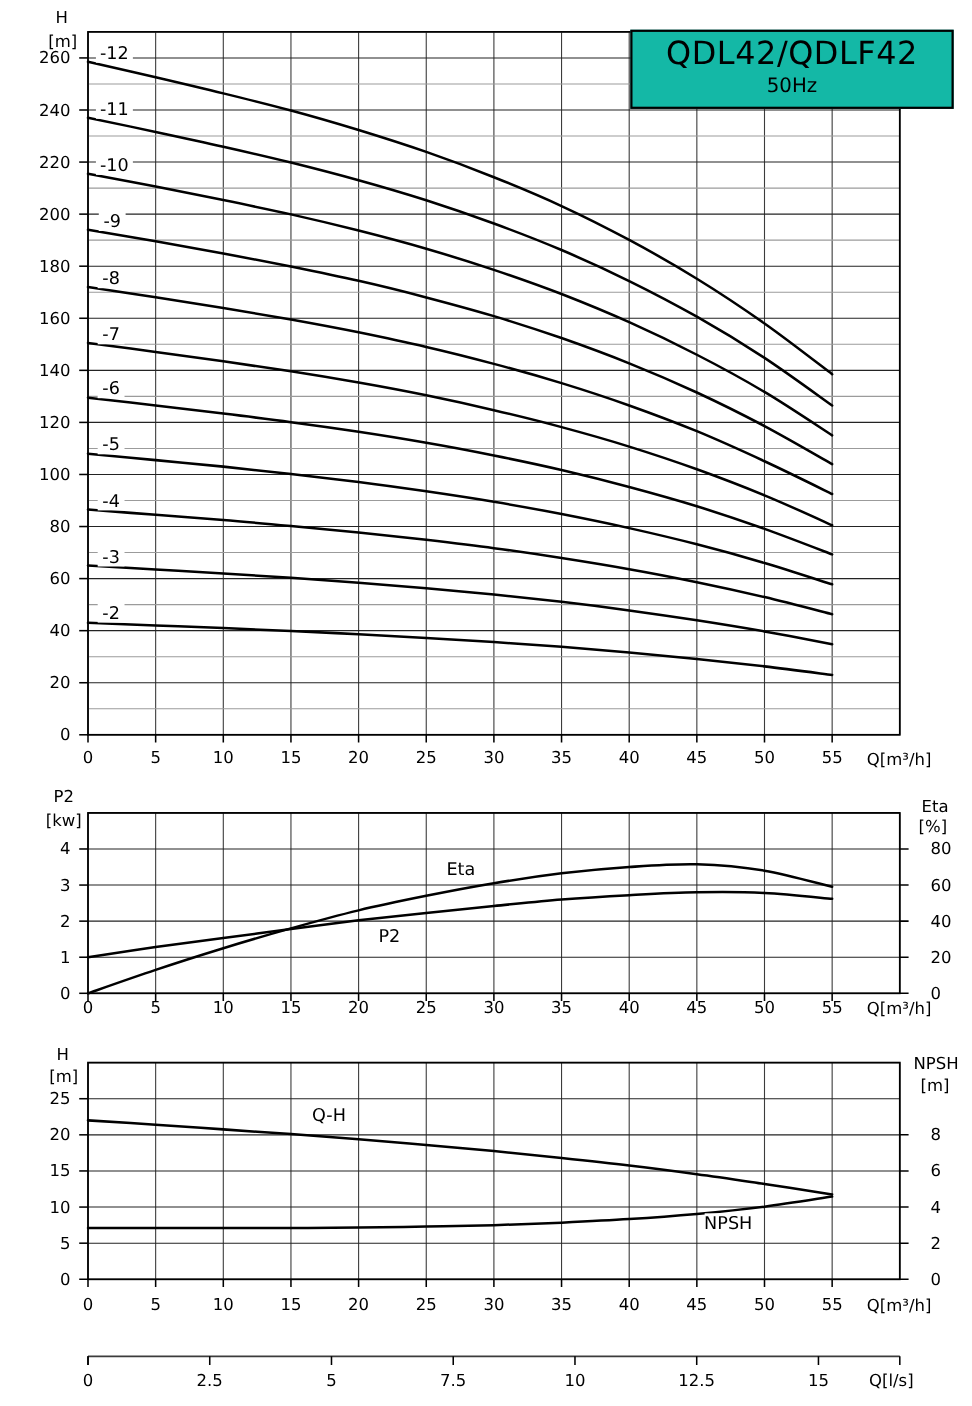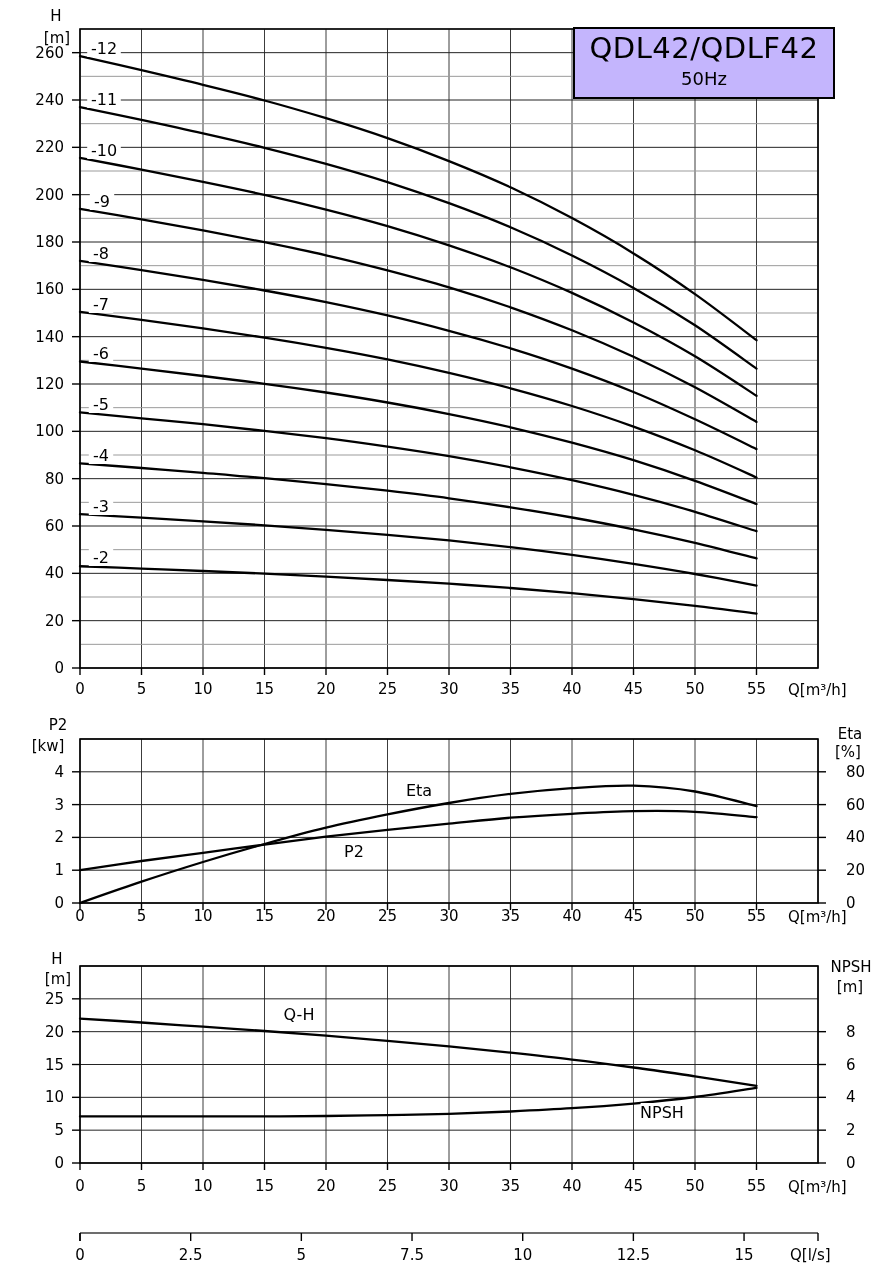--- a/index.html
+++ b/index.html
@@ -3,22 +3,22 @@
 <meta charset="utf-8">
 <style>
   html,body{margin:0;padding:0;background:#fff;}
   body{width:884px;height:1278px;position:relative;overflow:hidden;
        font-family:"DejaVu Sans","Liberation Sans",sans-serif;color:#000;}
   #sheet{position:absolute;left:0;top:0;width:884px;height:1278px;background:#fff;}
   svg.chart{position:absolute;left:0;top:0;width:884px;height:1278px;z-index:1;}
   svg text{fill:#000;}
   .hdr{position:absolute;z-index:3;font-size:15px;white-space:nowrap;
        transform:translate(-50%,-50%);line-height:1;}
-  #title-box{position:absolute;left:573px;top:27px;width:262px;height:72px;
-       background:#c4b5fd;border:2px solid #000;box-sizing:border-box;z-index:2;
+  #title-box{position:absolute;left:573px;top:27px;width:294px;height:72px;
+       background:#14b8a6;border:2px solid #000;box-sizing:border-box;z-index:2;
        display:flex;flex-direction:column;align-items:center;justify-content:center;}
   #title-line1{font-size:29px;line-height:32px;letter-spacing:0.5px;}
   #title-line2{font-size:18px;line-height:30px;}
 </style>
 </head>
 <body>
 
 <div id="sheet">
 
   <svg class="chart" viewBox="0 0 884 1278">
@@ -323,21 +323,21 @@
 
   <div id="title-box">
     <div id="title-line1">QDL42/QDLF42</div>
     <div id="title-line2">50Hz</div>
   </div>
 
   <div class="hdr" style="left:56px;top:16px">H</div>
   <div class="hdr" style="left:57px;top:38px">[m]</div>
 
   <div class="hdr" style="left:58px;top:725px">P2</div>
-  <div class="hdr" style="left:48px;top:746px">[kw]</div>
+  <div class="hdr" style="left:58px;top:746px">[kw]</div>
   <div class="hdr" style="left:850px;top:734px">Eta</div>
   <div class="hdr" style="left:848px;top:752px">[%]</div>
 
   <div class="hdr" style="left:57px;top:959px">H</div>
   <div class="hdr" style="left:58px;top:979px">[m]</div>
   <div class="hdr" style="left:851px;top:967px">NPSH</div>
   <div class="hdr" style="left:850px;top:987px">[m]</div>
 
 </div>
 

